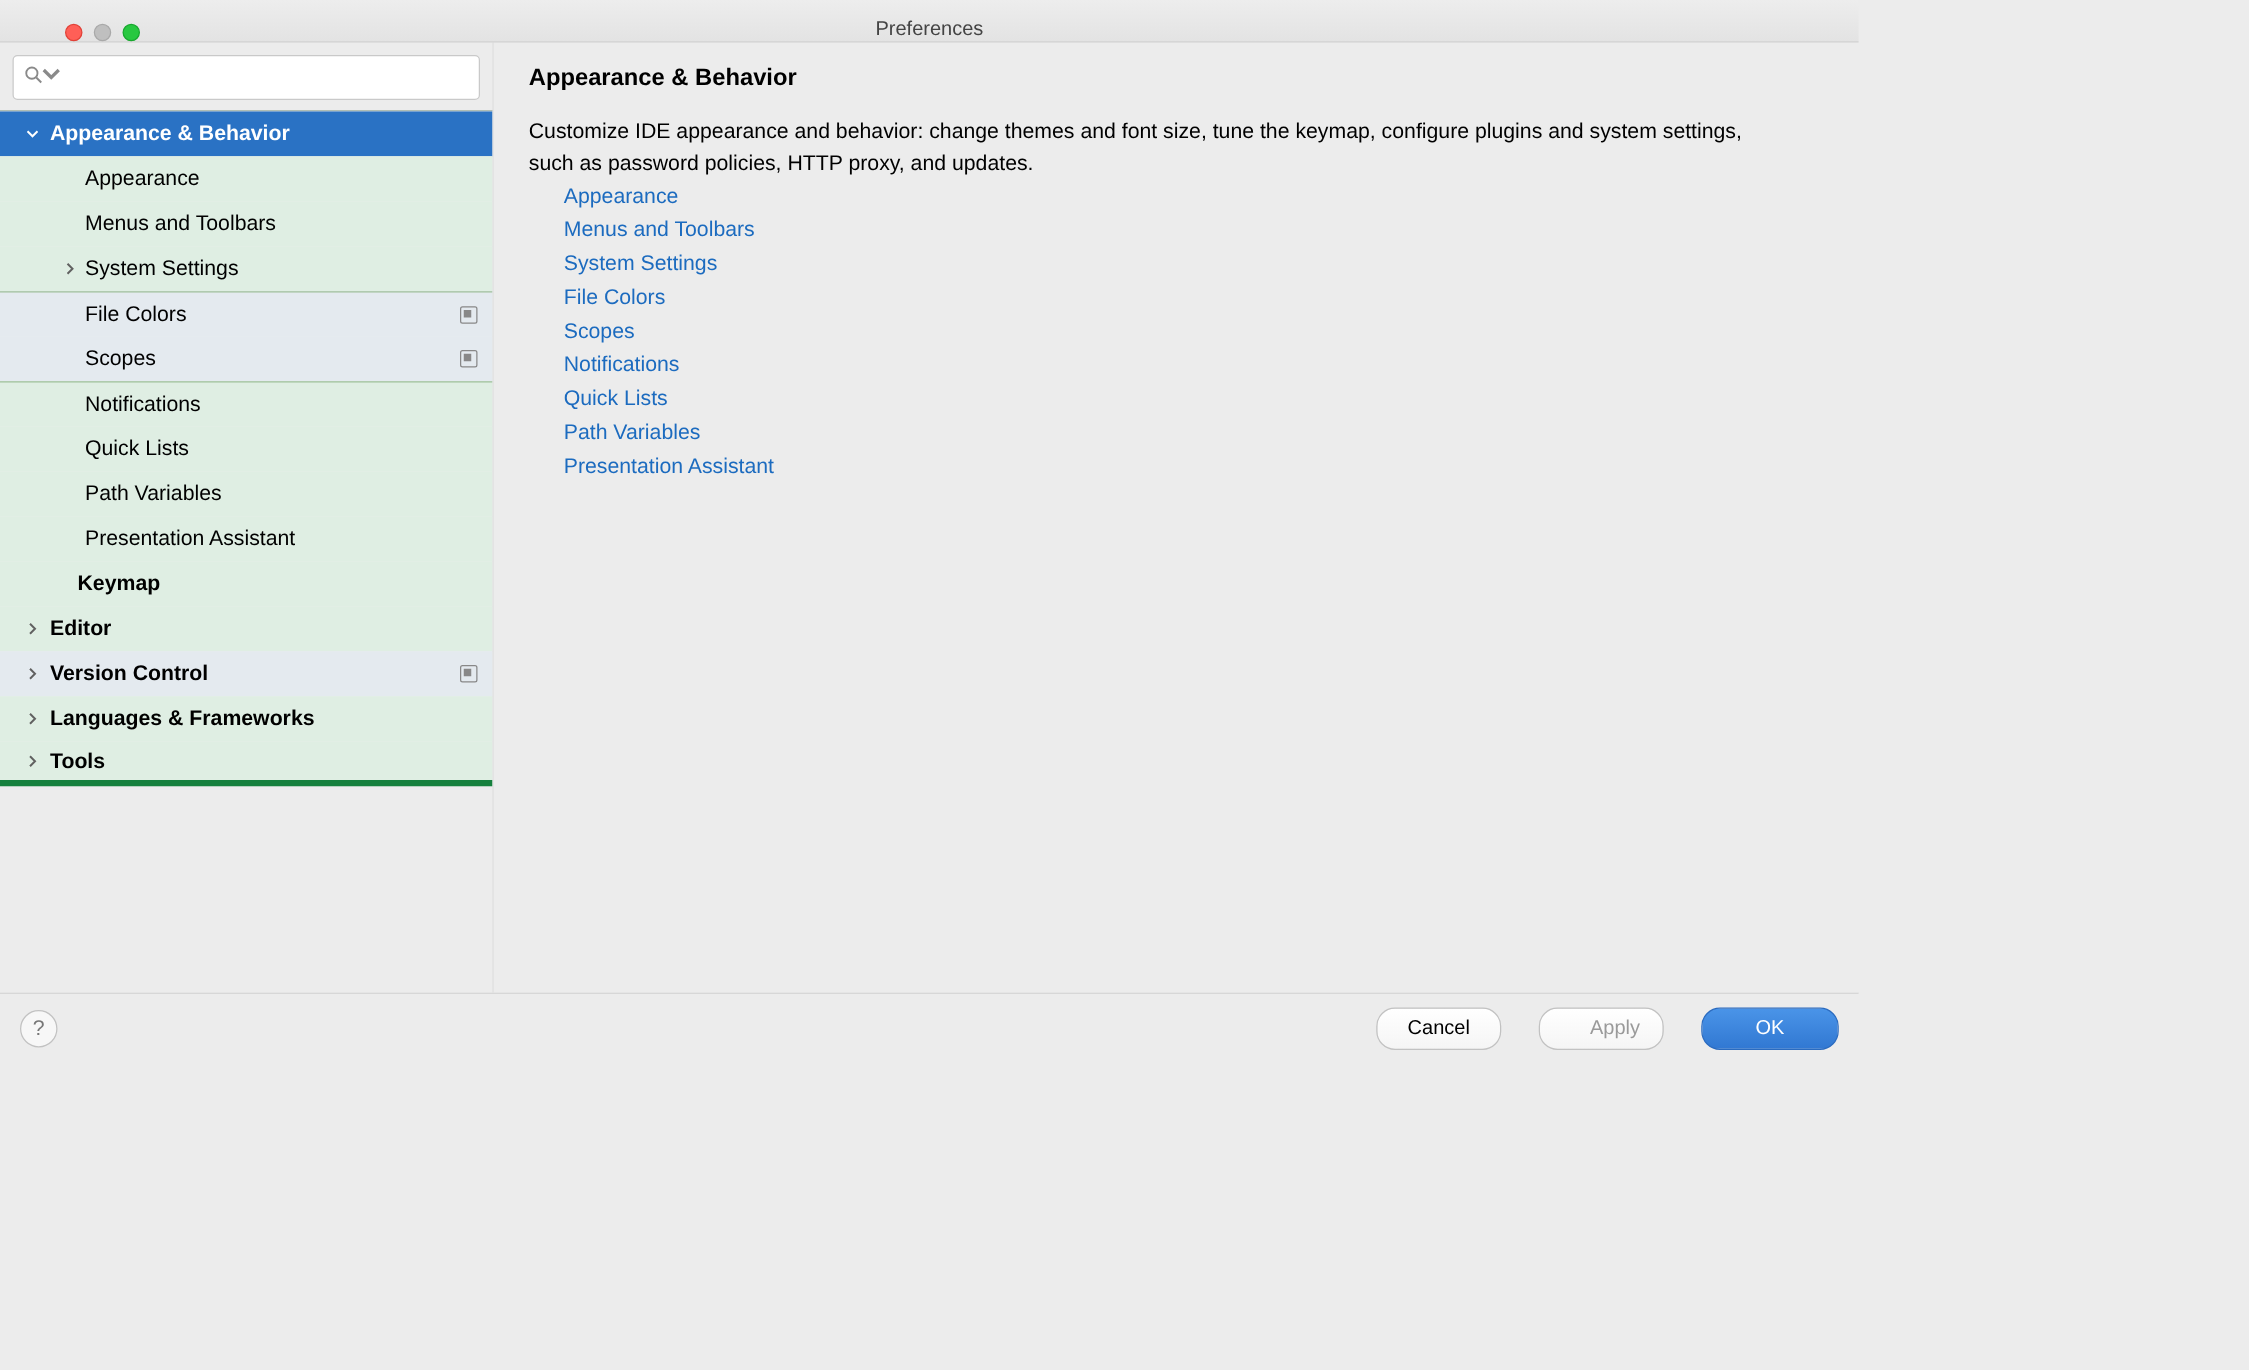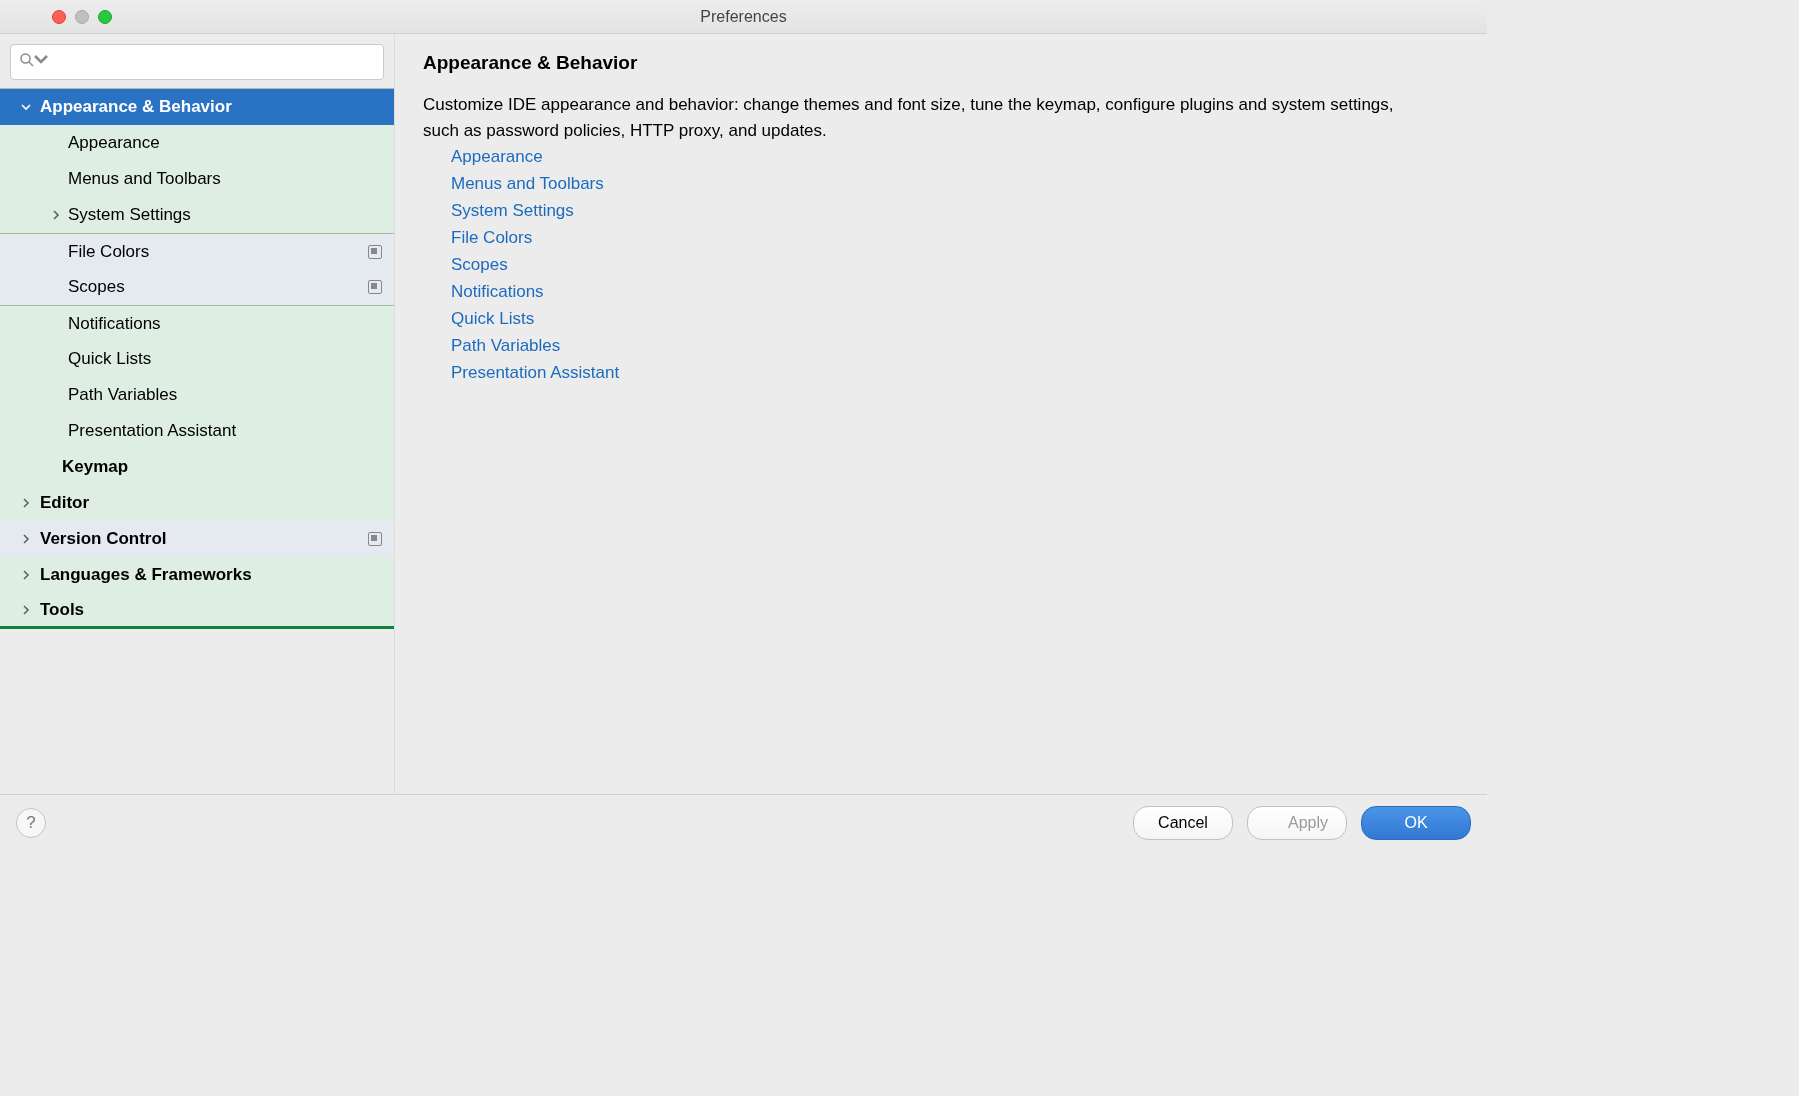--- a/index.html
+++ b/index.html
@@ -12,21 +12,21 @@
       font-size: 17px;
       background: #ececec;
       width: 1487px;
       height: 850px;
       overflow: hidden;
     }
     .titlebar {
       height: 34px;
       background: linear-gradient(#ededed, #e3e3e3);
       display: flex;
-      align-items: center;
+      align-items: flex-end;
       border-bottom: 1px solid #cfcfcf;
       position: relative;
       padding-left: 40px;
     }
     .traffic-lights {
       display: flex;
       gap: 9px;
       padding-left: 12px;
     }
     .traffic-light {
@@ -157,21 +157,21 @@
       position: absolute;
       width: 6px;
       height: 6px;
       background: #888;
       top: 2px;
       left: 2px;
     }
     .group-green { background: #dfeee3; }
     .group-blue { background: #e4eaef; }
     .group-border-top { border-top: 1px solid #9ec09a; }
-    .group-border-bottom { border-bottom: 3px solid #15803d; }
+    .group-border-bottom { border-bottom: 5px solid #15803d; }
     .main {
       flex: 1;
       background: #ececec;
       padding: 18px 28px;
       overflow: auto;
     }
     .main-heading {
       font-size: 19px;
       font-weight: 700;
       color: #000;
@@ -218,21 +218,21 @@
     }
     .footer-spacer { flex: 1; }
     .btn {
       min-width: 100px;
       height: 34px;
       border-radius: 15px;
       border: 1px solid #c2c2c2;
       background: linear-gradient(#ffffff, #f5f5f5);
       font-size: 16px;
       color: #000;
-      margin-left: 14px;
+      margin-left: 30px;
       padding: 0 18px;
     }
     .btn.primary {
       background: linear-gradient(#4a94e8, #3178d2);
       border: 1px solid #2a6bc0;
       color: #fff;
       min-width: 110px;
     }
     .btn.disabled {
       color: #9a9a9a;

